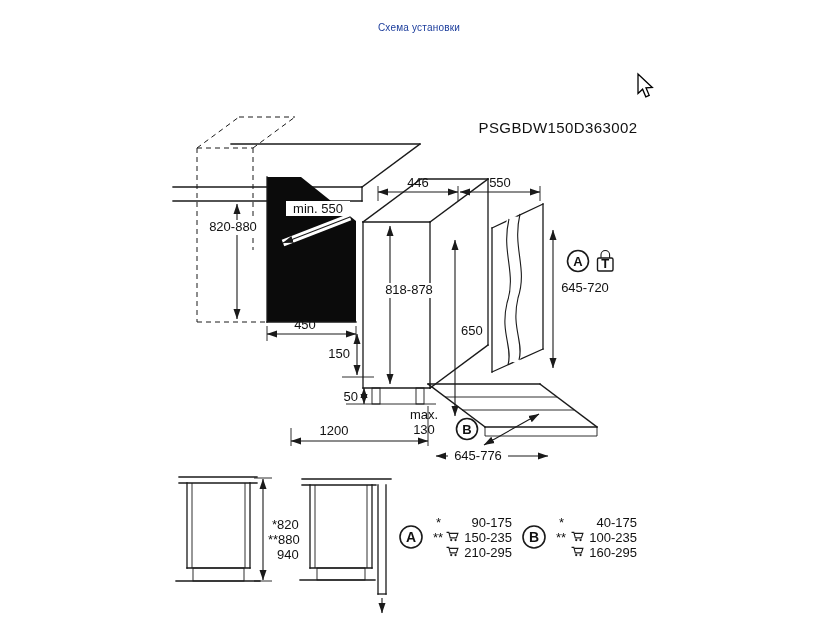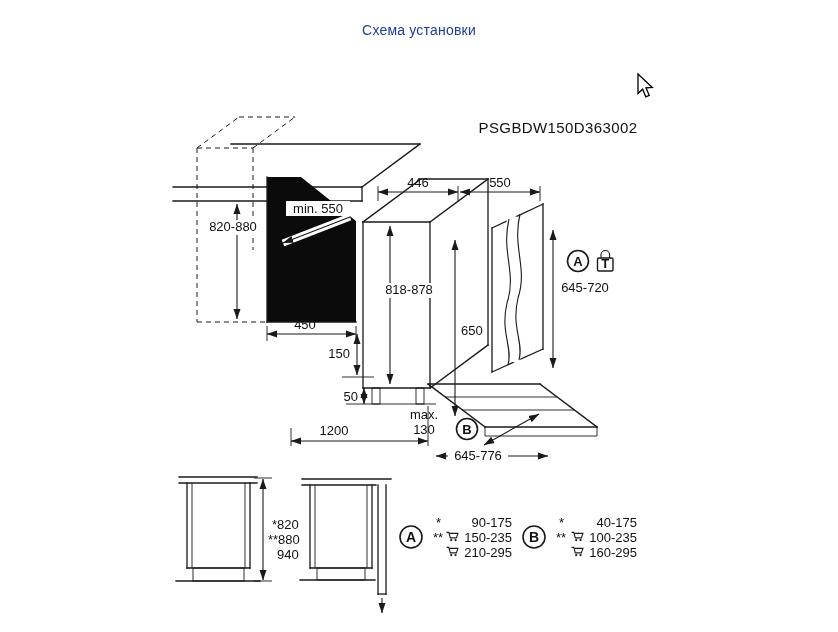--- a/index.html
+++ b/index.html
@@ -1,19 +1,19 @@
 <!DOCTYPE html>
 <html><head>
 <meta charset="utf-8">
 <style>
   html,body{margin:0;padding:0;background:#fff;}
   .page{position:relative;width:838px;height:632px;background:#fff;overflow:hidden;
         font-family:"Liberation Sans",sans-serif;}
   .title{position:absolute;top:22px;left:0;width:100%;text-align:center;
-         color:#1c3d9c;font-size:14px;font-weight:500;letter-spacing:.2px;}
+         color:#1c3d9c;font-size:10px;font-weight:500;letter-spacing:.2px;}
   svg{position:absolute;top:0;left:0;}
   text{font-family:"Liberation Sans",sans-serif;fill:#111;font-size:13px;}
   .s15{font-size:15px;letter-spacing:.4px;}
   .s14{font-size:14px;}
   .b{font-weight:bold;}
   .mid{text-anchor:middle;}
   .end{text-anchor:end;}
   .ln{stroke:#1a1a1a;stroke-width:1.3;fill:none;stroke-linecap:square;}
   .dim{stroke:#1a1a1a;stroke-width:1.1;fill:none;}
   .thin{stroke:#1a1a1a;stroke-width:0.9;fill:none;}

